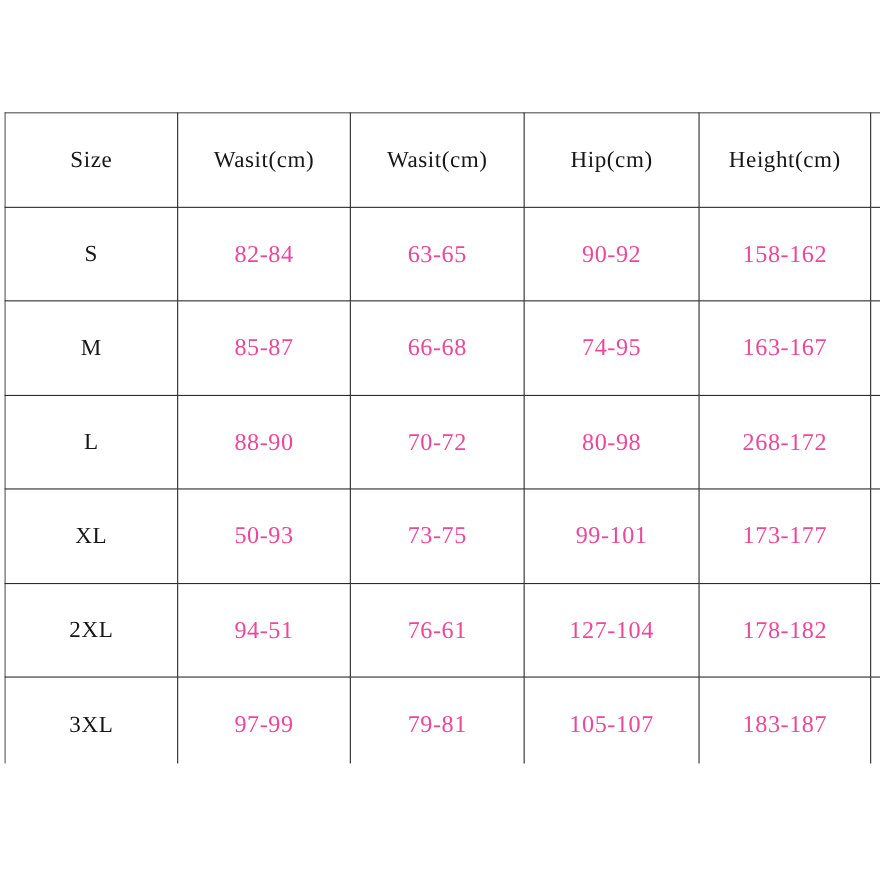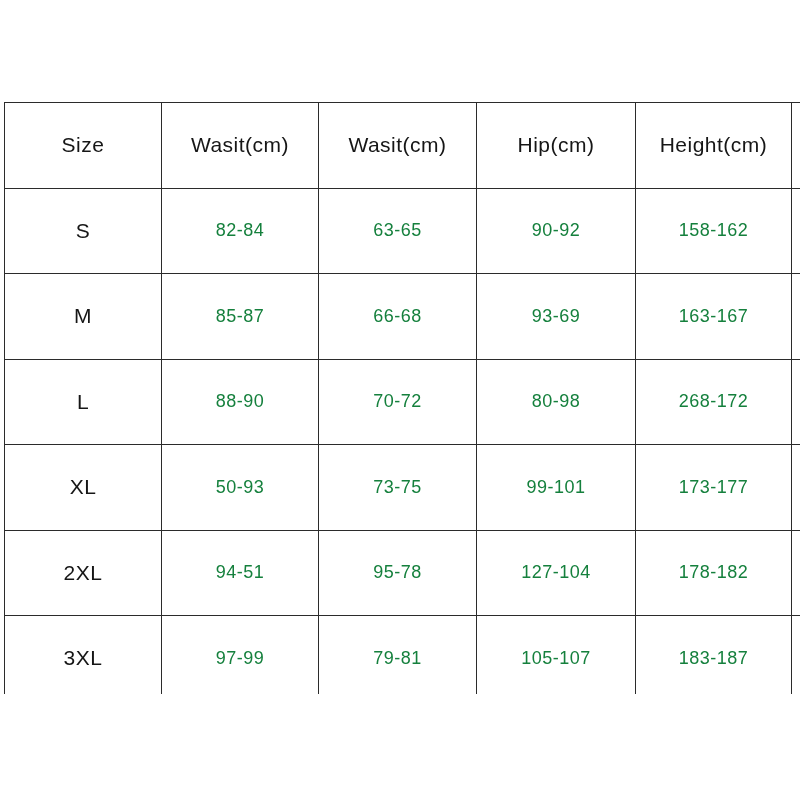--- a/index.html
+++ b/index.html
@@ -53,36 +53,36 @@
     border: 1.6px solid #2b2b2b;
     text-align: center;
     vertical-align: middle;
     padding: 0;
     height: 84.5px;
     background: #ffffff;
     font-weight: normal;
     font-size: 21px;
     letter-spacing: 0.5px;
     white-space: nowrap;
-    font-family: Liberation Sans, sans-serif;
+    font-family: Liberation Serif, serif;
   }
 
   table.size-table thead th {
     font-size: 21px;
     color: #161616;
   }
 
   table.size-table tbody td.size-cell {
     font-size: 21px;
     color: #161616;
   }
 
   table.size-table tbody td.val-cell {
-    font-size: 18px;
-    color: #15803d;
+    font-size: 22px;
+    color: #ec4899;
   }
 
   
   #page { -webkit-font-smoothing: antialiased; }
 </style>
 </head>
 <body>
 
 <div id="page">
 
@@ -112,21 +112,21 @@
           <td class="val-cell">82-84</td>
           <td class="val-cell">63-65</td>
           <td class="val-cell">90-92</td>
           <td class="val-cell">158-162</td>
           <td class="val-cell"></td>
         </tr>
         <tr>
           <td class="size-cell">M</td>
           <td class="val-cell">85-87</td>
           <td class="val-cell">66-68</td>
-          <td class="val-cell">93-69</td>
+          <td class="val-cell">74-95</td>
           <td class="val-cell">163-167</td>
           <td class="val-cell"></td>
         </tr>
         <tr>
           <td class="size-cell">L</td>
           <td class="val-cell">88-90</td>
           <td class="val-cell">70-72</td>
           <td class="val-cell">80-98</td>
           <td class="val-cell">268-172</td>
           <td class="val-cell"></td>
@@ -135,21 +135,21 @@
           <td class="size-cell">XL</td>
           <td class="val-cell">50-93</td>
           <td class="val-cell">73-75</td>
           <td class="val-cell">99-101</td>
           <td class="val-cell">173-177</td>
           <td class="val-cell"></td>
         </tr>
         <tr>
           <td class="size-cell">2XL</td>
           <td class="val-cell">94-51</td>
-          <td class="val-cell">95-78</td>
+          <td class="val-cell">76-61</td>
           <td class="val-cell">127-104</td>
           <td class="val-cell">178-182</td>
           <td class="val-cell"></td>
         </tr>
         <tr>
           <td class="size-cell">3XL</td>
           <td class="val-cell">97-99</td>
           <td class="val-cell">79-81</td>
           <td class="val-cell">105-107</td>
           <td class="val-cell">183-187</td>

